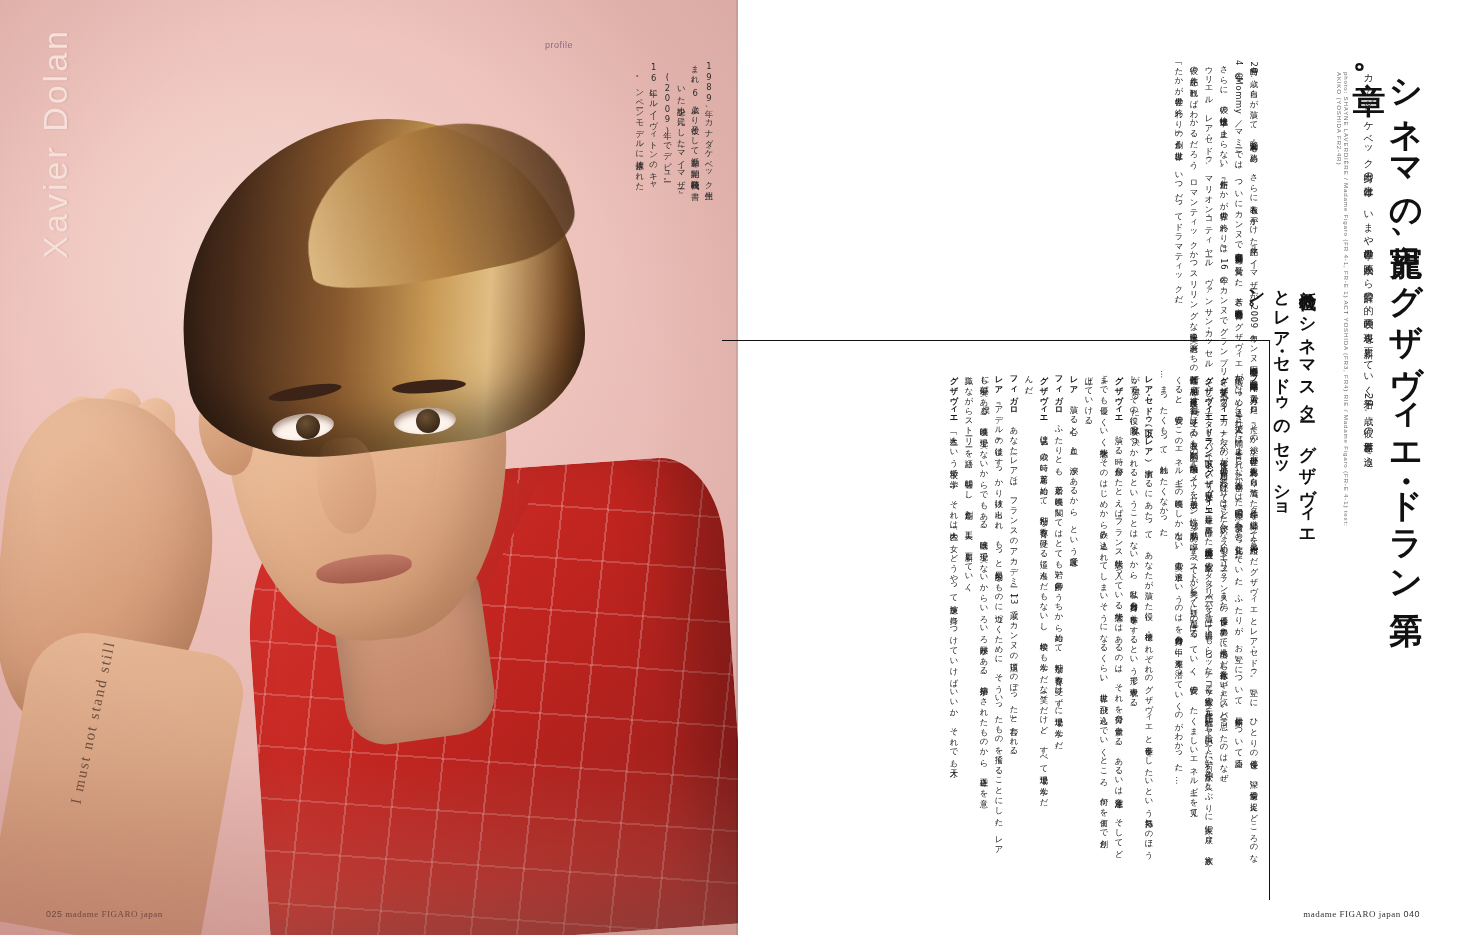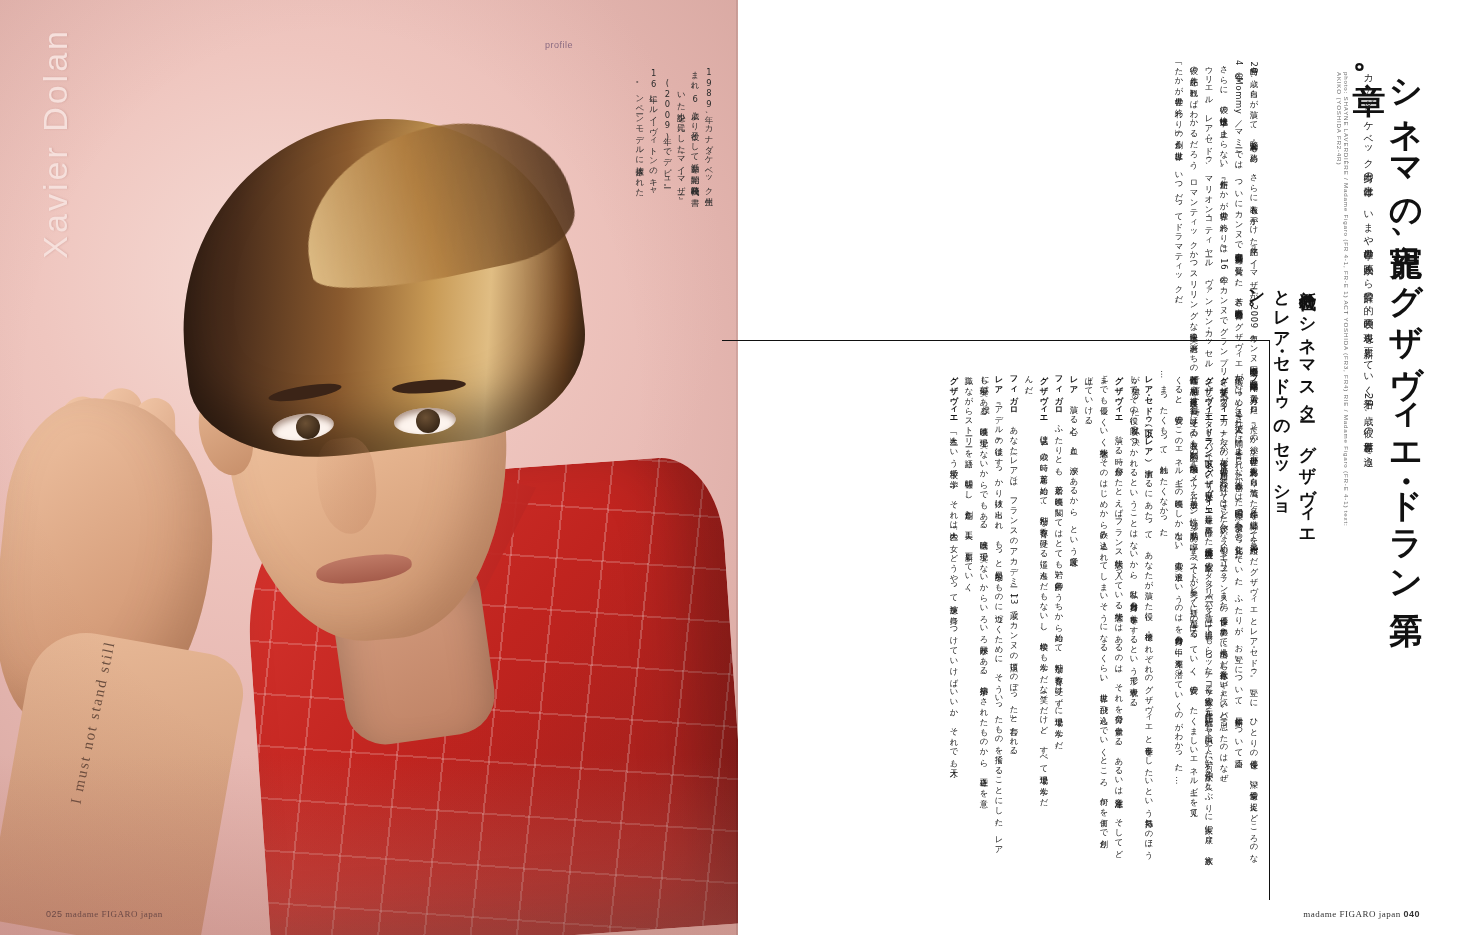--- a/index.html
+++ b/index.html
@@ -213,21 +213,21 @@
     position: absolute;
     left: 545px; top: 40px;
     width: 170px;
     direction: rtl;
   }
   .profile-label {
     font-family: "Liberation Sans", sans-serif;
     font-size: 9px;
     color: #8a6a80;
     letter-spacing: .5px;
-    margin-bottom: 12px;
+    margin-bottom: 6px;
     direction: ltr;
     text-align: left;
   }
   .vtext {
     writing-mode: vertical-rl;
     text-orientation: upright;
     font-family: "DejaVu Sans", sans-serif;
     font-size: 8.4px;
     line-height: 1.65;
     color: #2b2b2b;
@@ -346,21 +346,21 @@
   .spk { font-weight: bold; }
 
   .folio-right {
     position: absolute;
     right: 40px; bottom: 16px;
     font-family: "Liberation Serif", serif;
     font-size: 9px;
     color: #333;
     letter-spacing: .5px;
   }
-  .folio-right .pg { font-family: "Liberation Sans", sans-serif; font-weight: bold; text-align: right; }
+  .folio-right .pg { font-family: "Liberation Sans", sans-serif; font-weight: normal; text-align: right; }
 
   .gutter {
     position: absolute;
     left: 736px; top: 0; width: 4px; height: 935px;
     background: linear-gradient(to right, rgba(0,0,0,0.10), rgba(0,0,0,0.0));
   }
 </style>
 </head>
 <body>
 

